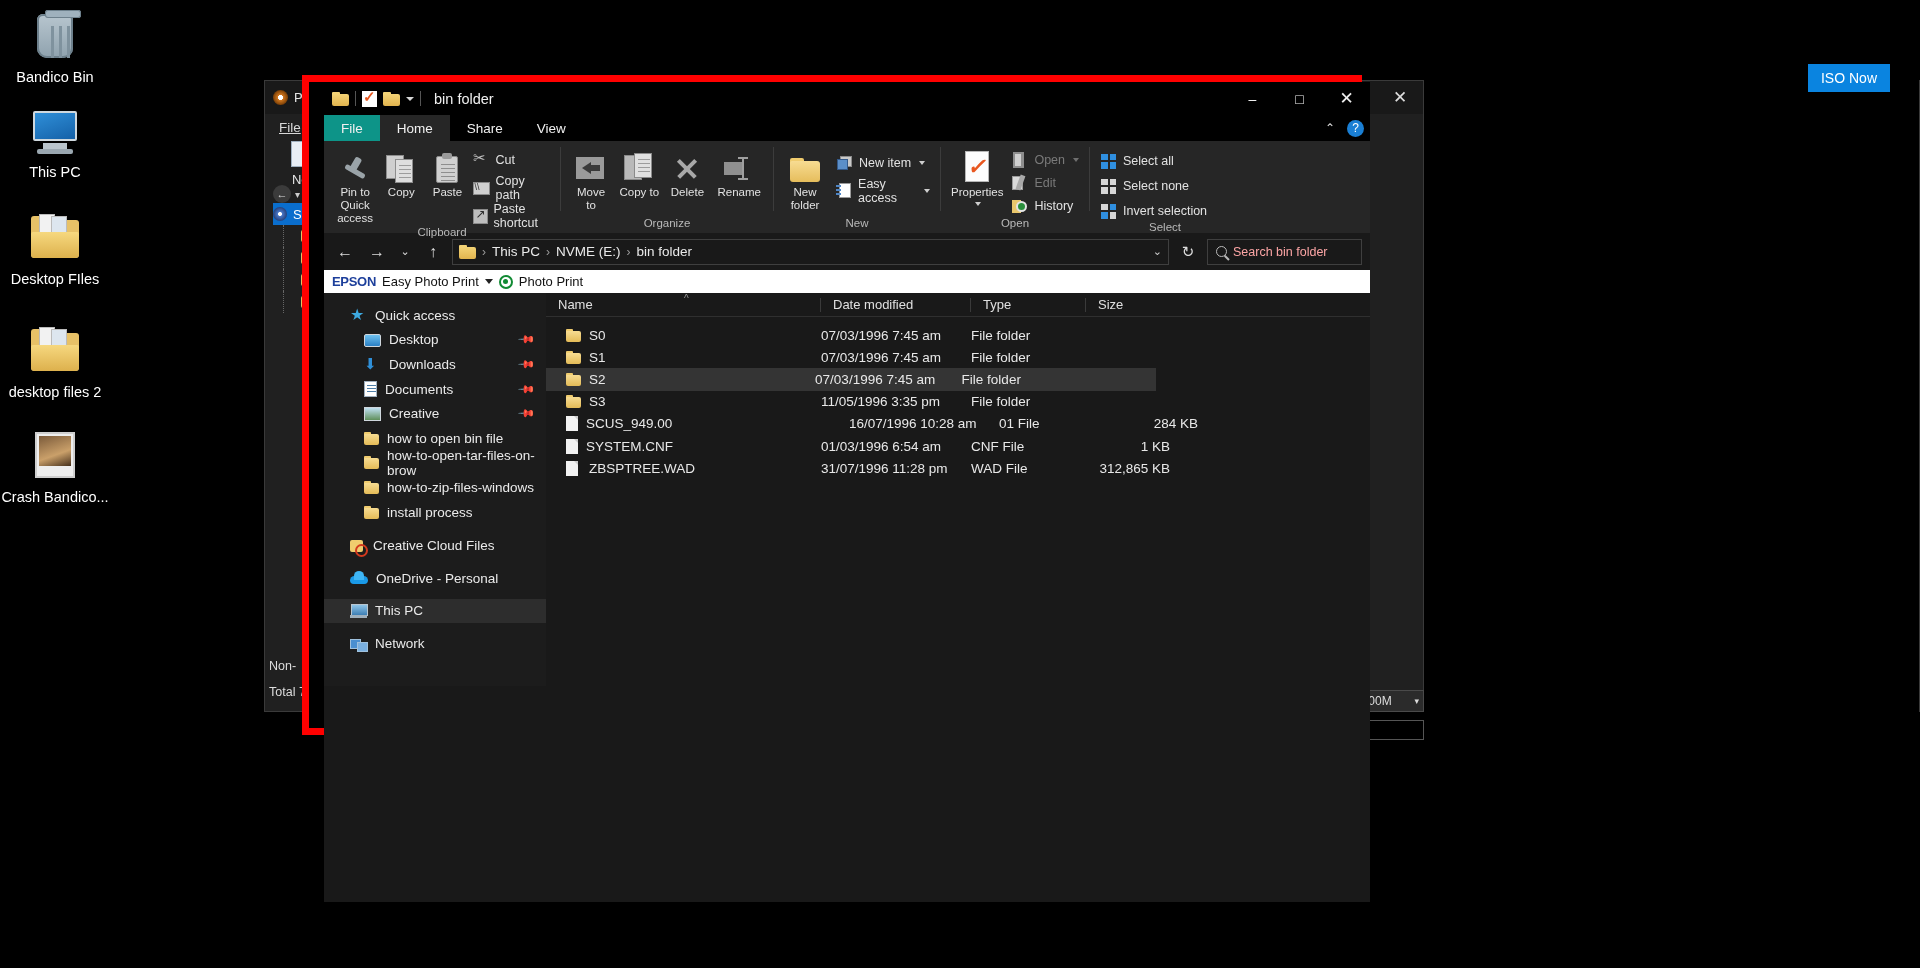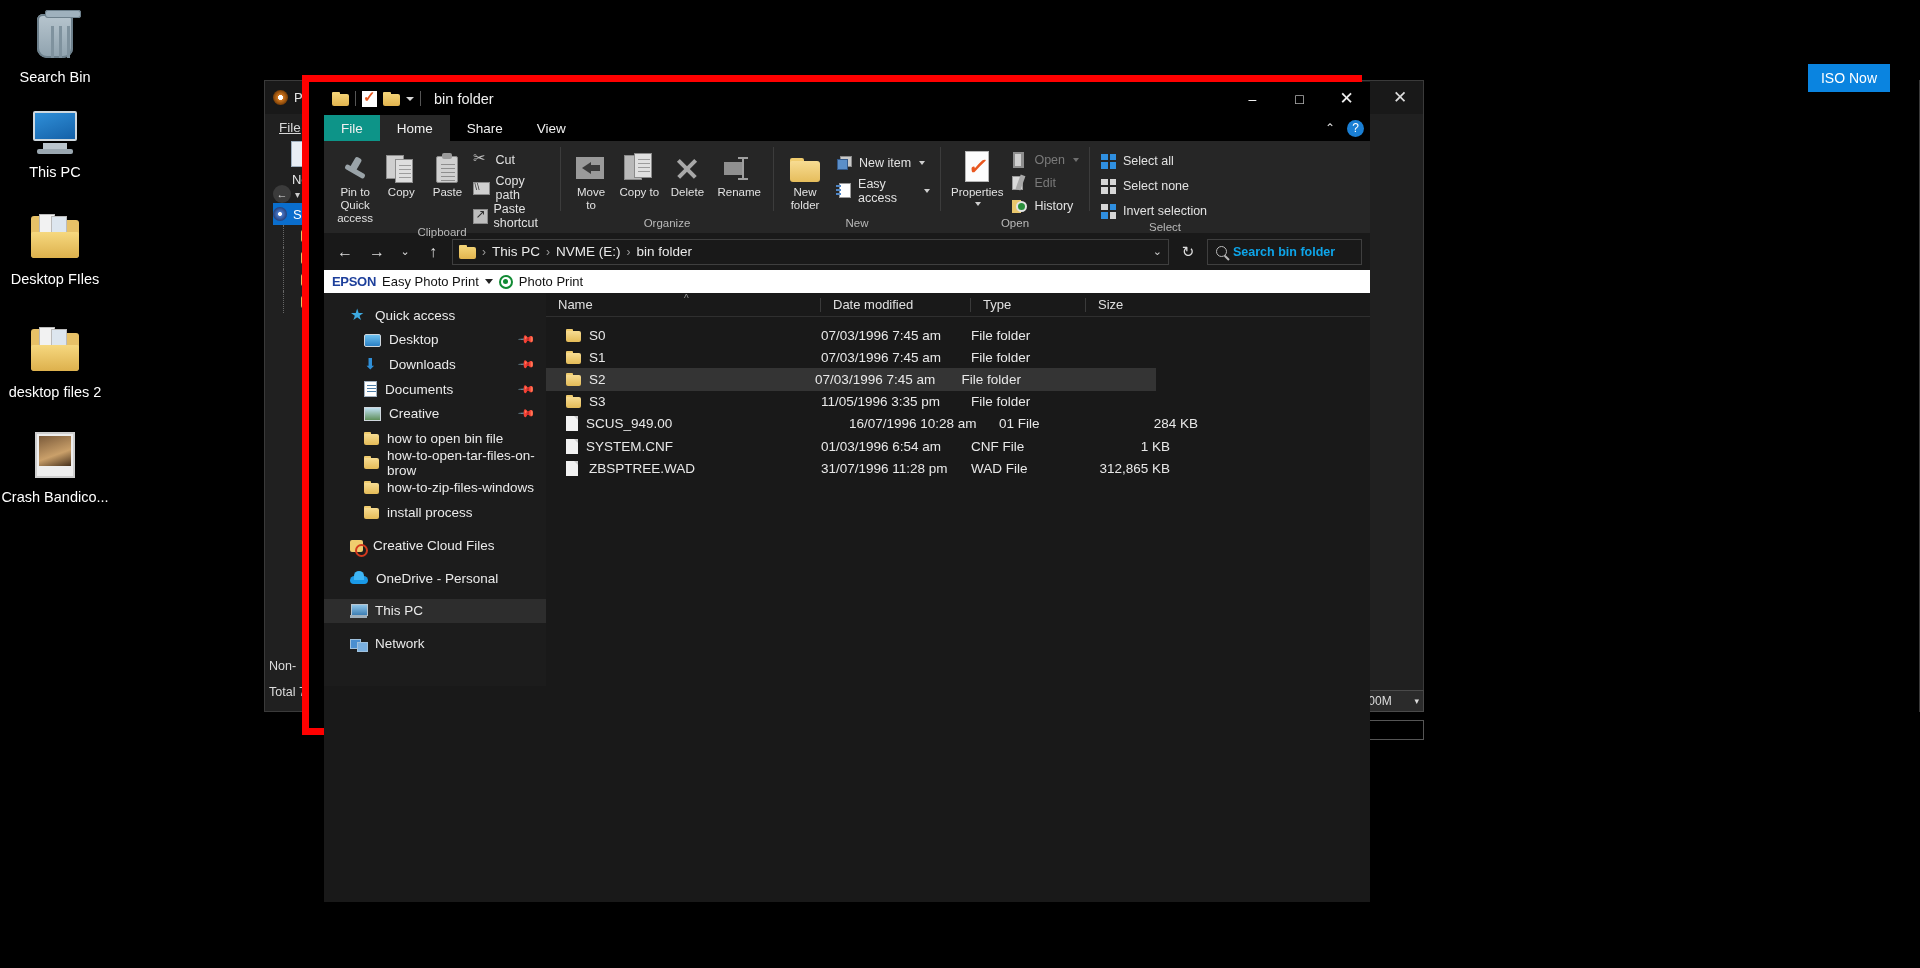--- a/index.html
+++ b/index.html
@@ -190,21 +190,21 @@
 
   
   .navbar { height:37px; background:#191919; display:flex; align-items:center; padding:0 8px; gap:6px; }
   .navbtn { width:26px; height:26px; display:flex; align-items:center; justify-content:center; color:#dcdcdc; font-size:16px; }
   .navbtn.small { font-size:11px; width:18px; }
   .addrbox { flex:1; height:26px; background:#191919; border:1px solid #3f3f3f; display:flex; align-items:center; padding:0 6px; gap:4px; }
   .crumb { font-size:13.5px; color:#eaeaea; }
   .crumb-sep { color:#9a9a9a; font-size:12px; padding:0 2px; }
   .addr-right { margin-left:auto; display:flex; align-items:center; gap:10px; color:#cfcfcf; }
   .searchbox { width:155px; height:26px; background:#191919; border:1px solid #3f3f3f; display:flex; align-items:center; gap:6px; padding:0 8px; }
-  .searchbox .ph { font-size:12.5px; color:#0ea5e9;font-weight:bold; }
+  .searchbox .ph { font-size:12.5px; color:#fca5a5; }
   .mag { width:11px;height:11px;border:1.6px solid #b9b9b9;border-radius:50%;position:relative;}
   .mag:after{content:"";position:absolute;right:-4px;bottom:-3px;width:6px;height:1.6px;background:#b9b9b9;transform:rotate(45deg);}
 
   
   .epson-bar { height:23px; background:#fff; display:flex; align-items:center; gap:6px; padding:0 8px; }
   .epson-logo { font-size:13px; font-weight:bold; color:#1d3f9b; letter-spacing:-0.3px; }
   .epson-txt { font-size:13px; color:#111; }
   .epson-caret { width:0;height:0;border-left:4px solid transparent;border-right:4px solid transparent;border-top:5px solid #222; }
   .pp-icon { width:14px;height:14px;border-radius:50%;border:2px solid #118a33;position:relative;}
   .pp-icon:after{content:"";position:absolute;left:2.5px;top:2.5px;width:5px;height:5px;border-radius:50%;background:#118a33;}
@@ -266,21 +266,21 @@
 </style>
 </head>
 <body>
 
 <div id="root">
 
   <div class="desktop-icon" style="left:0px; top:10px;">
     <span class="glyph">
         <span class="ico-recycle" style="position:absolute;inset:4px 8px;"></span>
       </span>
-    <span class="label">Search Bin</span>
+    <span class="label">Bandico Bin</span>
   </div>
 
   <div class="desktop-icon" style="left:0px; top:105px;">
     <span class="glyph ico-monitor">
       <span class="screen"></span>
         <span class="stand"></span>
         <span class="base"></span>
     </span>
     <span class="label">This PC</span>
   </div>

